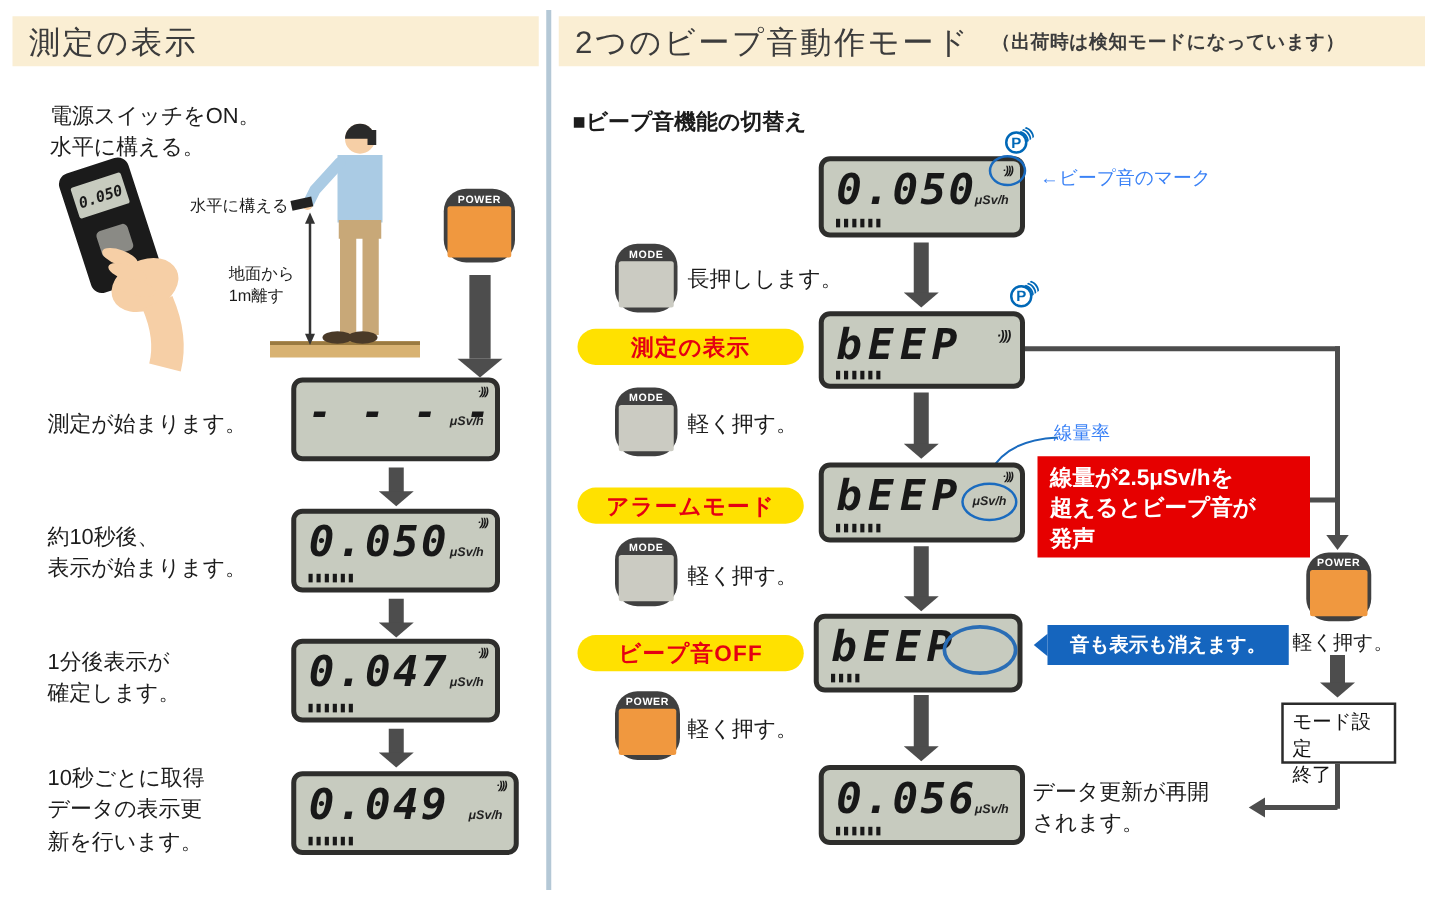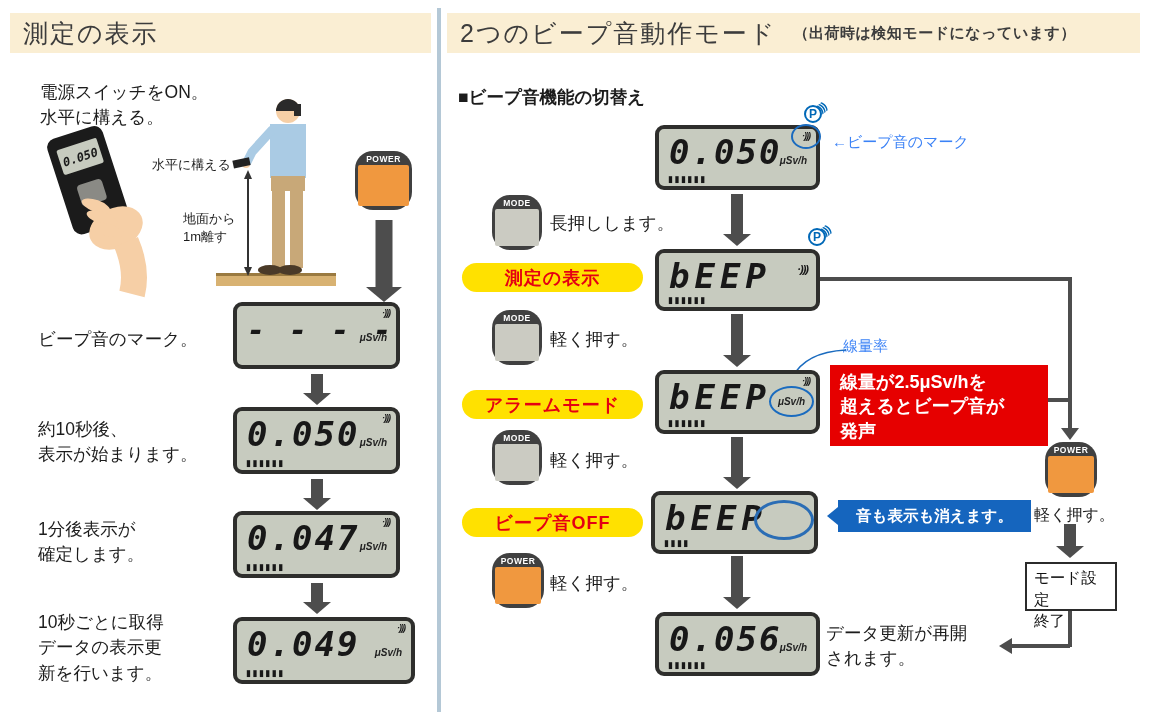--- a/index.html
+++ b/index.html
@@ -109,21 +109,21 @@
   <div class="btn abs" style="left:355px;top:151px;width:57px;height:59px">
     <span class="blabel">POWER</span>
     <div class="face face-power"></div>
   </div>
 
   <div class="flow-arrow flow-arrow-big abs" style="left:366px;top:220px;width:36px;height:82px">
     <div class="shaft"></div>
     <div class="head"></div>
   </div>
 
-  <div class="txt pre abs" style="left:38px;top:327px">ビープ音のマーク。</div>
+  <div class="txt pre abs" style="left:38px;top:327px">測定が始まります。</div>
   <div class="lcd abs" style="left:233px;top:302px;width:167px;height:67px">
     <span class="lcd-value dashes">- - - -</span>
     <span class="lcd-unit">μSv/h</span>
     <span class="lcd-sound">·)))</span>
     <span class="lcd-bars"></span>
   </div>
   <div class="flow-arrow abs" style="left:303px;top:374px;width:28px;height:31px">
     <div class="shaft"></div>
     <div class="head"></div>
   </div>

